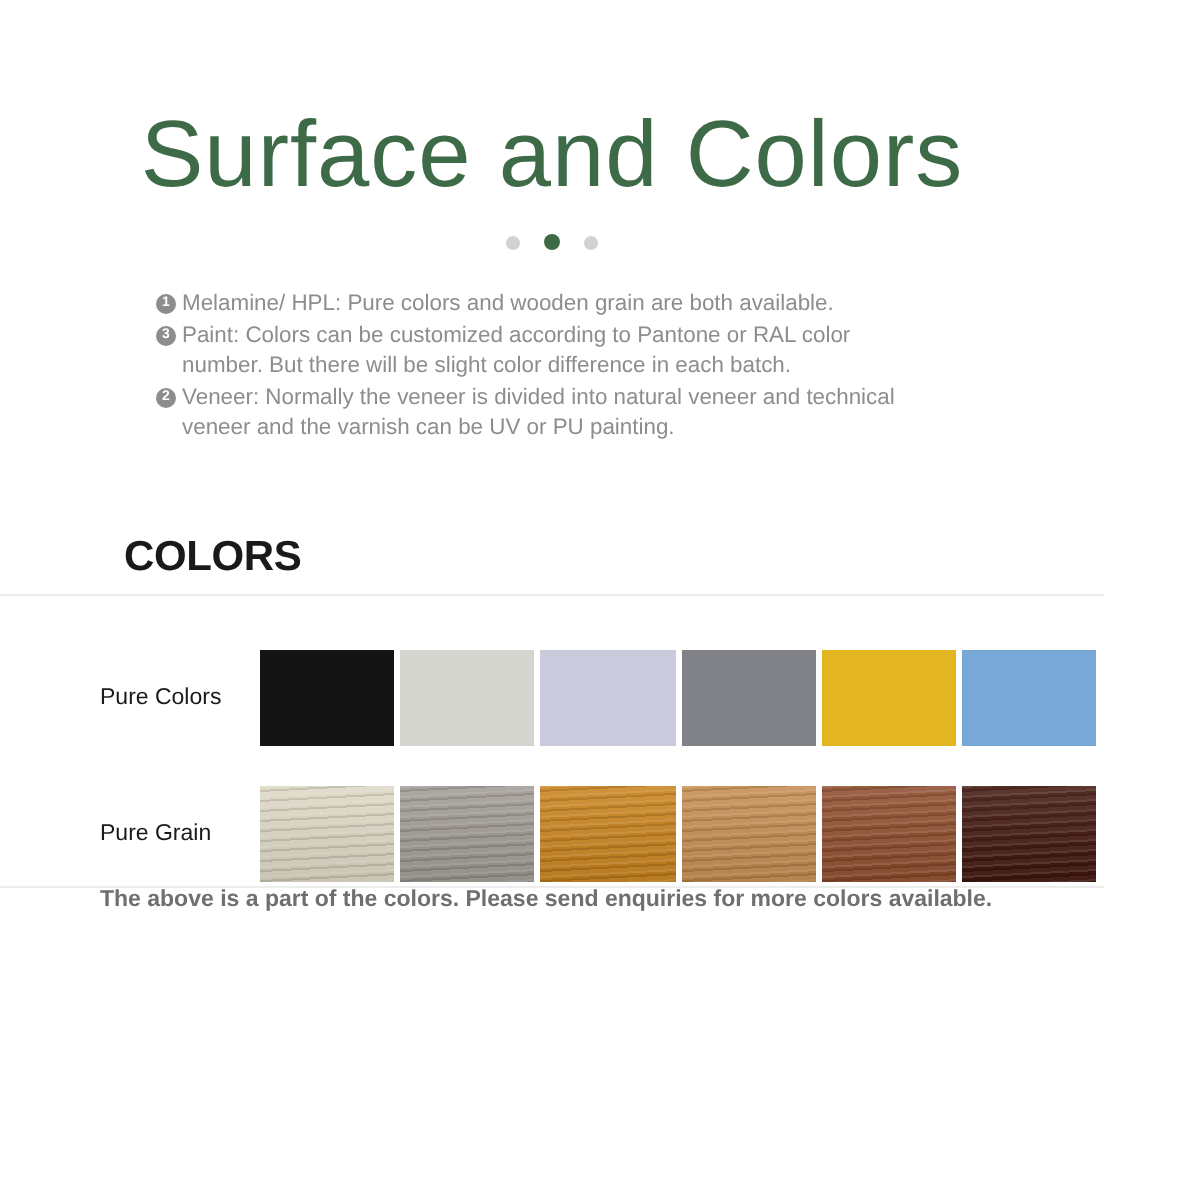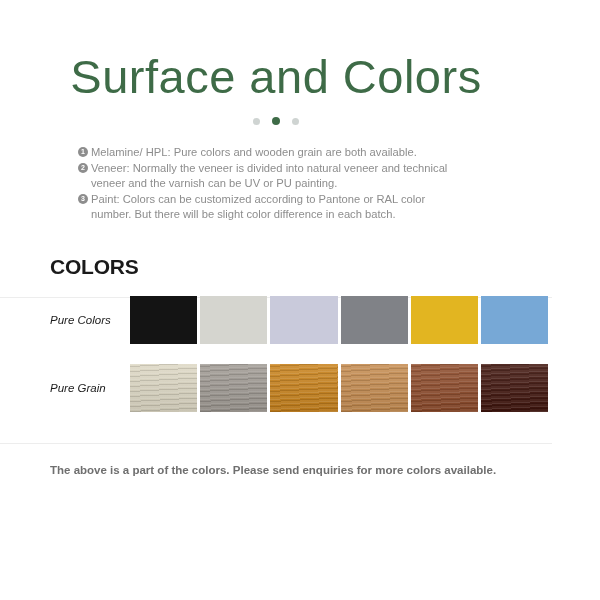--- a/index.html
+++ b/index.html
@@ -90,39 +90,38 @@
 
   
   .colors-heading {
     position: absolute;
     left: 50px;
     top: 255px;
     font-size: 21px;
     font-weight: bold;
     color: #1a1a1a;
     letter-spacing: -0.2px;
-    margin: 0;
+    margin: 12px;
   }
 
   .divider {
     position: absolute;
     left: 0;
     right: 0;
     height: 1px;
     background: #ededed;
   }
   .divider-top { top: 297px; }
   .divider-bottom { top: 443px; }
 
   .swatch-section {
     position: absolute;
     left: 0;
-    top: 289px;
+    top: 318px;
     width: 600px;
-    font-style: italic;
   }
 
   .swatch-row {
     display: flex;
     align-items: center;
     height: 62px;
     margin-bottom: 6px;
   }
   .row-label {
     width: 130px;
@@ -142,21 +141,21 @@
   .swatch {
     flex: 1 1 0;
     height: 48px;
     display: block;
   }
 
   
   .footer-note {
     position: absolute;
     left: 50px;
-    top: 464px;
+    top: 444px;
     font-size: 11.5px;
     color: #6f6f6f;
     font-weight: bold;
   }
 </style>
 </head>
 <body>
 
 <div class="page">
 
@@ -168,26 +167,26 @@
       <span class="dot" style="background: rgb(207, 212, 210);"></span>
     </div>
   </div>
 
   <ul class="features">
     <li class="feature-item">
       <span class="feature-marker">1</span>
       <span>Melamine/ HPL: Pure colors and wooden grain are both available.</span>
     </li>
     <li class="feature-item">
+      <span class="feature-marker">3</span>
+      <span>Paint: Colors can be customized according to Pantone or RAL color number. But there will be slight color difference in each batch.</span>
+    </li>
+    <li class="feature-item">
       <span class="feature-marker">2</span>
       <span>Veneer: Normally the veneer is divided into natural veneer and technical veneer and the varnish can be UV or PU painting.</span>
-    </li>
-    <li class="feature-item">
-      <span class="feature-marker">3</span>
-      <span>Paint: Colors can be customized according to Pantone or RAL color number. But there will be slight color difference in each batch.</span>
     </li>
   </ul>
 
   <h2 class="colors-heading">COLORS</h2>
 
   <div class="divider divider-top"></div>
 
   <div class="swatch-section">
 
     <div class="swatch-row">

